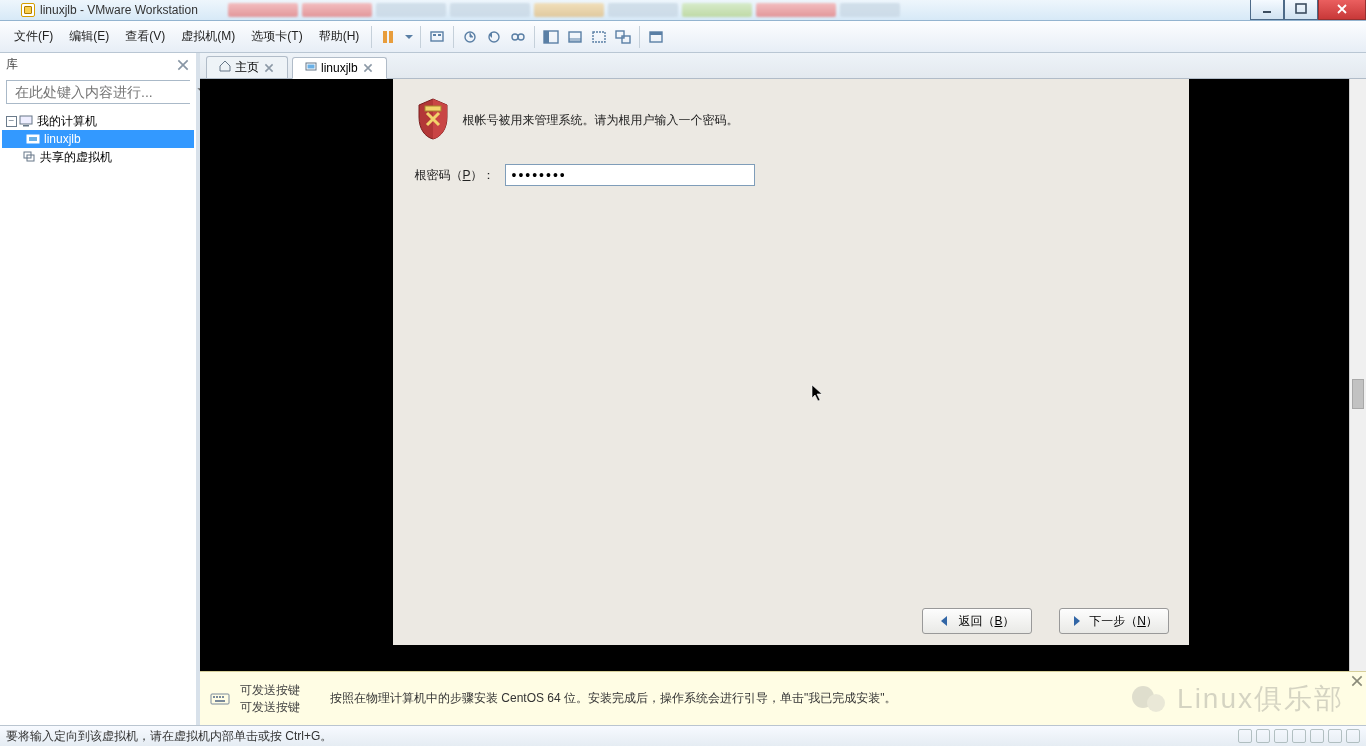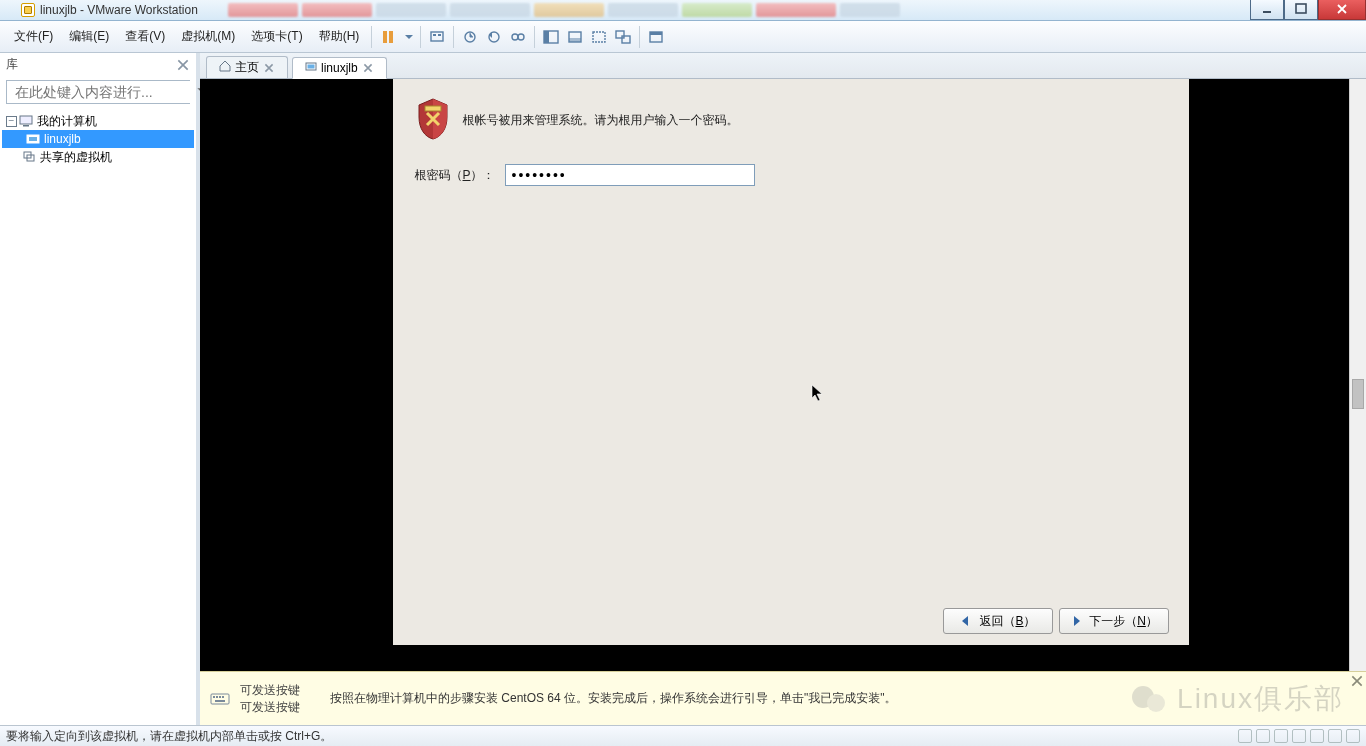--- a/index.html
+++ b/index.html
@@ -80,21 +80,21 @@
   .installer-body { flex:1; padding:18px 22px 10px 22px; position:relative; }
   .inst-head { display:flex; align-items:center; gap:12px; }
   .shield-icon svg { width:36px; height:44px; }
   .inst-head .caption { color:#222; }
   .form { margin-top:20px; }
   .form-row { display:flex; align-items:center; margin-bottom:10px; }
   .form-row label { width:90px; text-align:left; color:#222; }
   .form-row input { width:250px; height:22px; border:1px solid #7f9db9; background:#fff; padding:0 6px; font-size:14px; letter-spacing:2px; }
   .cursor-pointer-overlay { position:absolute; left:418px; top:305px; width:14px; height:18px; }
   .cursor-pointer-overlay svg { width:14px; height:18px; }
-  .installer-footer { height:48px; display:flex; justify-content:flex-end; align-items:center; gap:6px; padding:0 20px; }
+  .installer-footer { height:48px; display:flex; justify-content:flex-end; align-items:center; gap:27px; padding:0 20px; }
   .gbtn { height:26px; min-width:110px; background:linear-gradient(#fdfdfd,#e9e9e6); border:1px solid #999; border-radius:3px; display:flex; align-items:center; justify-content:center; gap:6px; box-shadow:0 1px 0 #fff inset; cursor:pointer; }
   .gbtn svg { width:14px; height:14px; }
   .gbtn span u { text-decoration: underline; }
 
   
   .info-banner { height:54px; background:#fffde4; border-top:1px solid #d6cf9a; display:flex; align-items:center; padding:0 10px; gap:10px; position:relative; }
   .info-banner .lead-icon svg { width:20px; height:18px; }
   .info-banner .lead-text { color:#444; line-height:1.4; }
   .info-banner .extra-text { margin-left:20px; color:#333; }
   .info-banner .watermark { position:absolute; right:22px; top:0; height:100%; display:flex; align-items:center; gap:8px; opacity:.3; }

